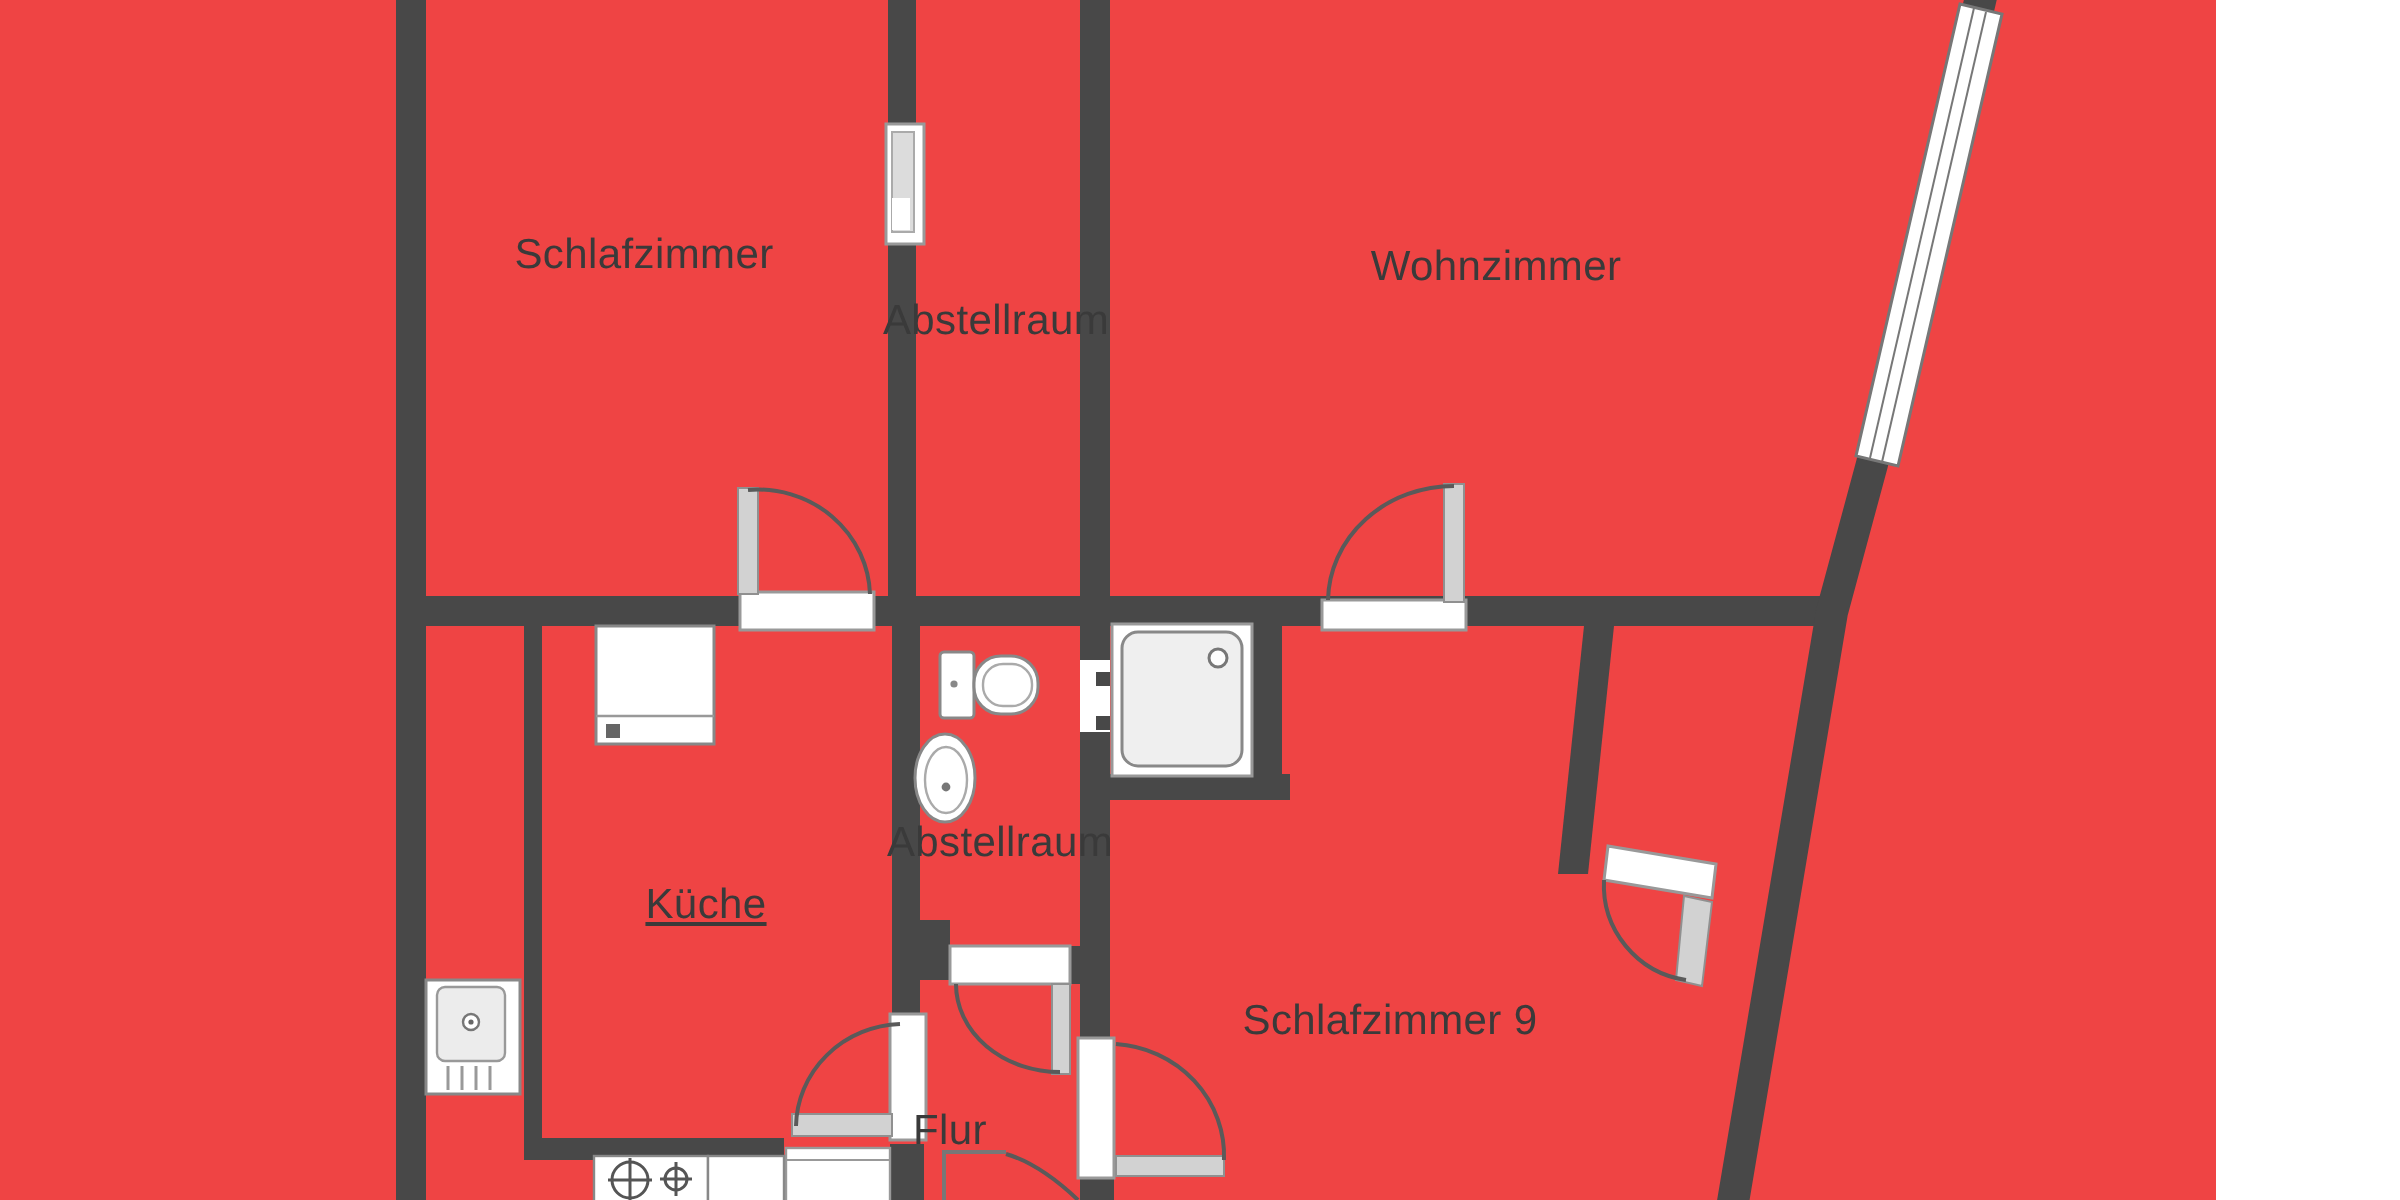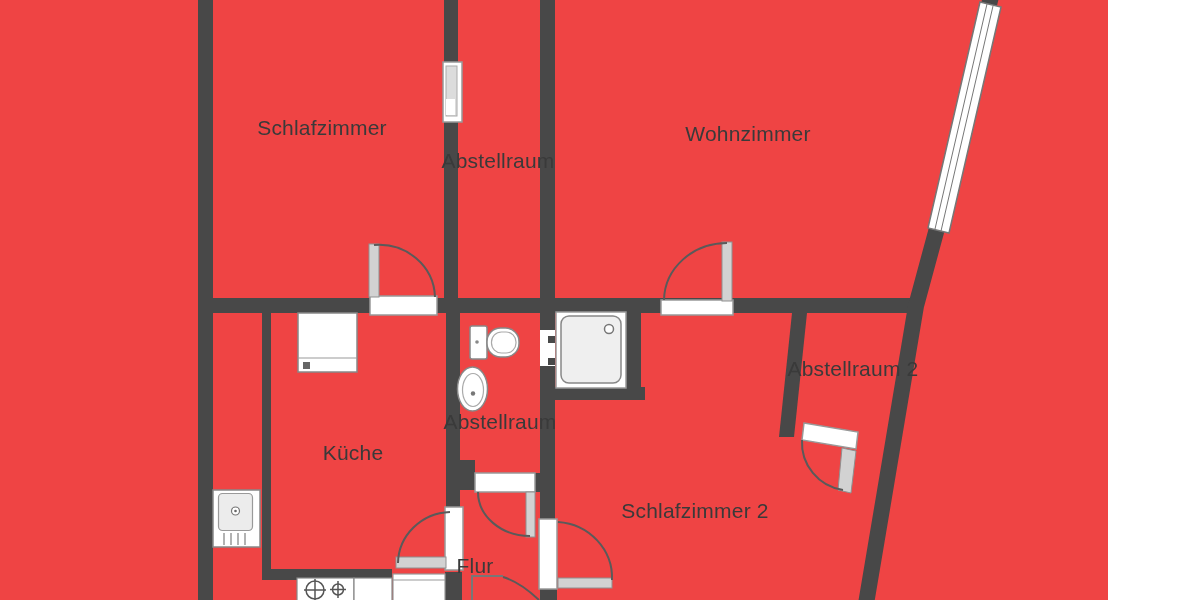--- a/index.html
+++ b/index.html
@@ -18,21 +18,21 @@
     font-size: 21px;
     color: #3a3a3a;
     white-space: nowrap;
     letter-spacing: 0.2px;
   }
   .lbl-schlafzimmer   { left: 322px; top: 128px; }
   .lbl-abstellraum    { left: 498px; top: 161px; }
   .lbl-wohnzimmer     { left: 748px; top: 134px; }
   .lbl-abstellraum-2  { left: 853px; top: 369px; }
   .lbl-badezimmer     { left: 500px; top: 422px; }
-  .lbl-kueche         { left: 353px; top: 453px; }
+  .lbl-kueche         { left: 353px; top: 453px; text-decoration: underline; }
   .lbl-schlafzimmer-2 { left: 695px; top: 511px; }
   .lbl-flur           { left: 475px; top: 566px; }
 </style>
 </head>
 <body>
 
 <div id="plan">
   <svg width="1200" height="600" viewBox="0 0 1200 600">
 
     <g fill="#484848" stroke="none">
@@ -159,18 +159,17 @@
       <line x1="304" y1="590" x2="326" y2="590" stroke="#555555" stroke-width="1.5"></line>
       <circle cx="338" cy="589.5" r="5.5" fill="#ffffff" stroke="#555555" stroke-width="1.5"></circle>
       <line x1="338" y1="581" x2="338" y2="598" stroke="#555555" stroke-width="1.5"></line>
       <line x1="330" y1="589.5" x2="346" y2="589.5" stroke="#555555" stroke-width="1.5"></line>
     </g>
   </svg>
 
   <div class="room-label lbl-schlafzimmer">Schlafzimmer</div>
   <div class="room-label lbl-abstellraum">Abstellraum</div>
   <div class="room-label lbl-wohnzimmer">Wohnzimmer</div>
-  <div class="room-label lbl-abstellraum-2">Abstellraum 2</div>
   <div class="room-label lbl-badezimmer">Abstellraum</div>
   <div class="room-label lbl-kueche">Küche</div>
-  <div class="room-label lbl-schlafzimmer-2">Schlafzimmer 2</div>
+  <div class="room-label lbl-schlafzimmer-2">Schlafzimmer 9</div>
   <div class="room-label lbl-flur">Flur</div>
 </div>
 
 </body></html>

